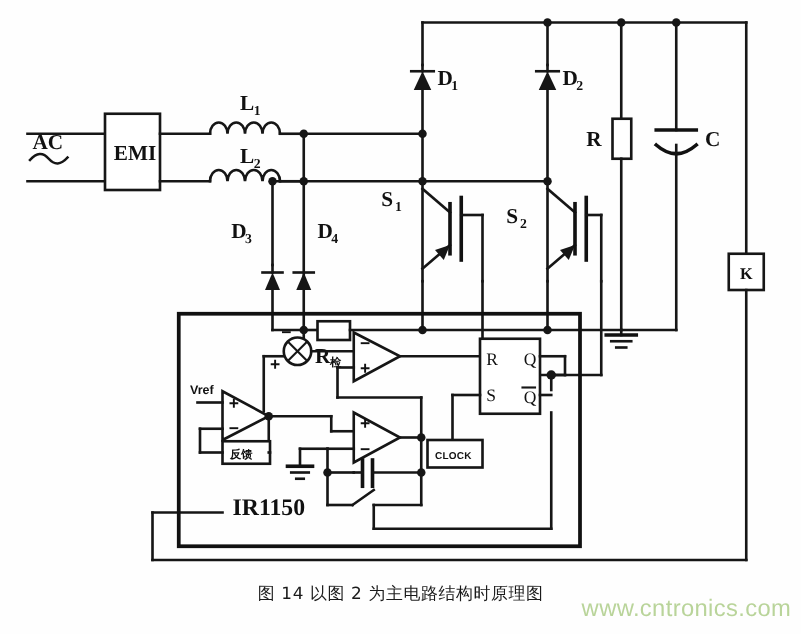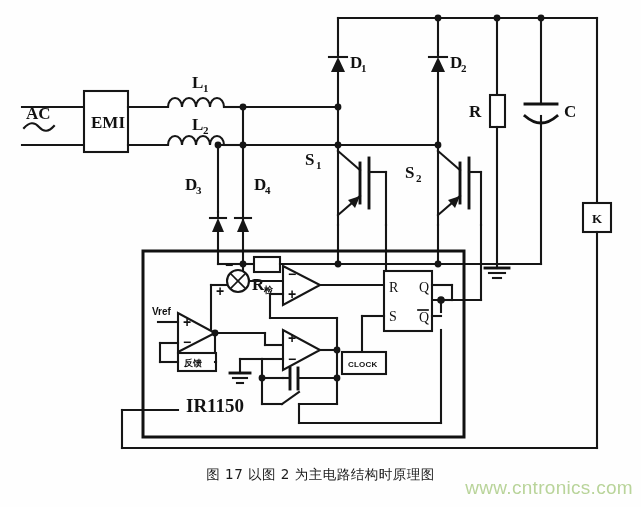--- a/index.html
+++ b/index.html
@@ -470,17 +470,17 @@
   <line class="wire" x1="362" y1="316" x2="384" y2="316"></line>
   <line class="wire" x1="362" y1="316" x2="362" y2="352"></line>
 
   <g>
     <rect class="box" x="342" y="352" width="44" height="22"></rect>
   </g>
   <text class="lbl-tiny" x="348" y="367">CLOCK</text>
 
 </svg>
 
-<div class="caption">图 17  以图 2 为主电路结构时原理图</div>
+<div class="caption">图 14  以图 2 为主电路结构时原理图</div>
 
 <div class="watermark">www.cntronics.com</div>
 
 </div>
 
 </body></html>

